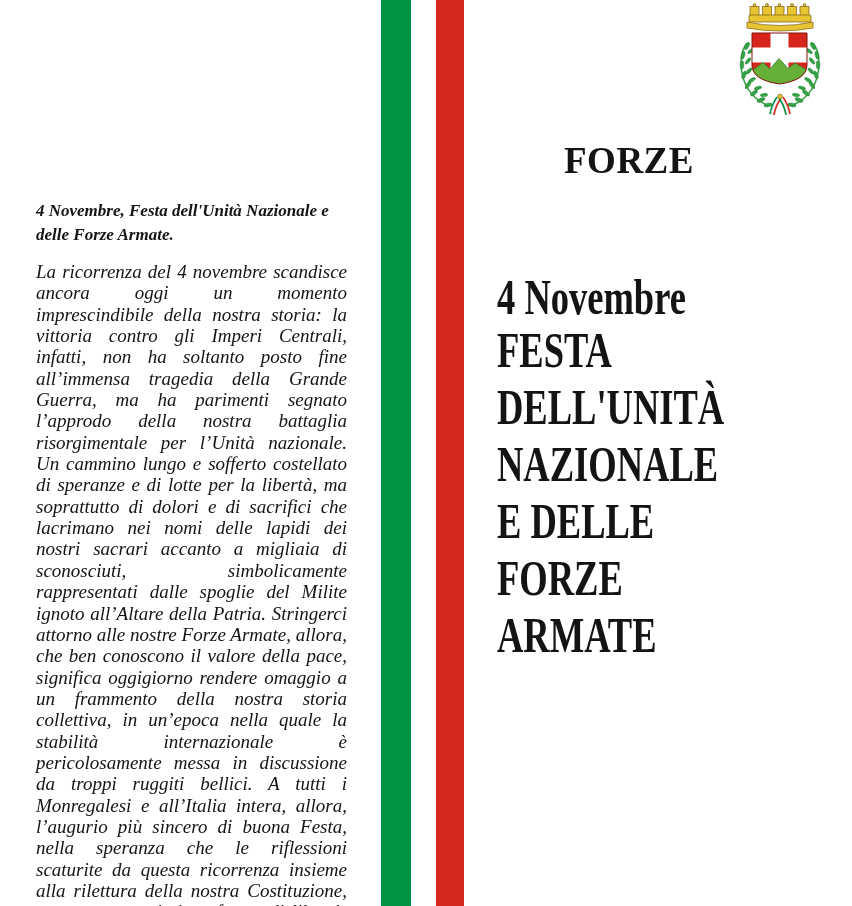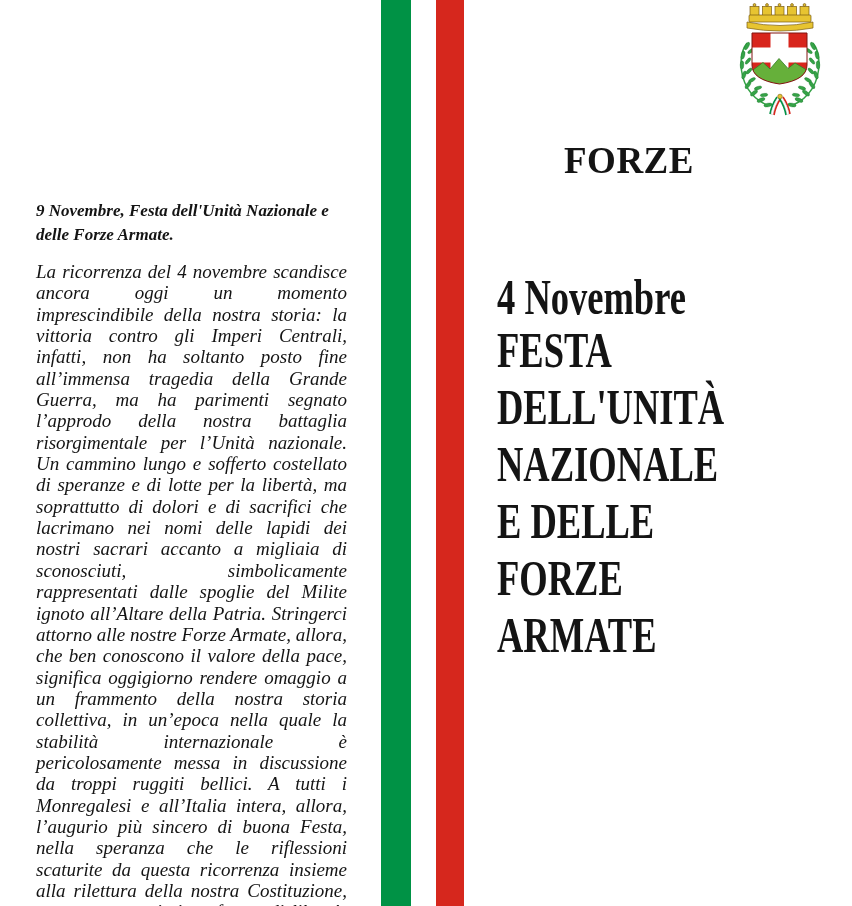--- a/index.html
+++ b/index.html
@@ -47,21 +47,21 @@
 </style>
 </head>
 <body>
 
 <div class="page">
 
   <div class="stripe stripe-green" style="background-color: rgb(0, 146, 69);"></div>
   <div class="stripe stripe-white" style="background-color: rgb(255, 255, 255);"></div>
   <div class="stripe stripe-red" style="background-color: rgb(214, 39, 29);"></div>
 
-  <div class="left-heading">9 Novembre, Festa dell'Unità Nazionale e delle Forze Armate.</div>
+  <div class="left-heading">4 Novembre, Festa dell'Unità Nazionale e delle Forze Armate.</div>
   <div class="left-body">La ricorrenza del 4 novembre scandisce ancora oggi un momento imprescindibile della nostra storia: la vittoria contro gli Imperi Centrali, infatti, non ha soltanto posto fine all’immensa tragedia della Grande Guerra, ma ha parimenti segnato l’approdo della nostra battaglia risorgimentale per l’Unità nazionale. Un cammino lungo e sofferto costellato di speranze e di lotte per la libertà, ma soprattutto di dolori e di sacrifici che lacrimano nei nomi delle lapidi dei nostri sacrari accanto a migliaia di sconosciuti, simbolicamente rappresentati dalle spoglie del Milite ignoto all’Altare della Patria. Stringerci attorno alle nostre Forze Armate, allora, che ben conoscono il valore della pace, significa oggigiorno rendere omaggio a un frammento della nostra storia collettiva, in un’epoca nella quale la stabilità internazionale è pericolosamente messa in discussione da troppi ruggiti bellici. A tutti i Monregalesi e all’Italia intera, allora, l’augurio più sincero di buona Festa, nella speranza che le riflessioni scaturite da questa ricorrenza insieme alla rilettura della nostra Costituzione, possano garantirci un futuro di libertà, diritti e fratellanza.</div>
 
   <div class="invito">FORZE</div>
 
   <div class="big-title">
     <div>4 Novembre</div>
     <div>FESTA</div>
     <div>DELL'UNITÀ</div>
     <div>NAZIONALE</div>
     <div>E DELLE</div>

